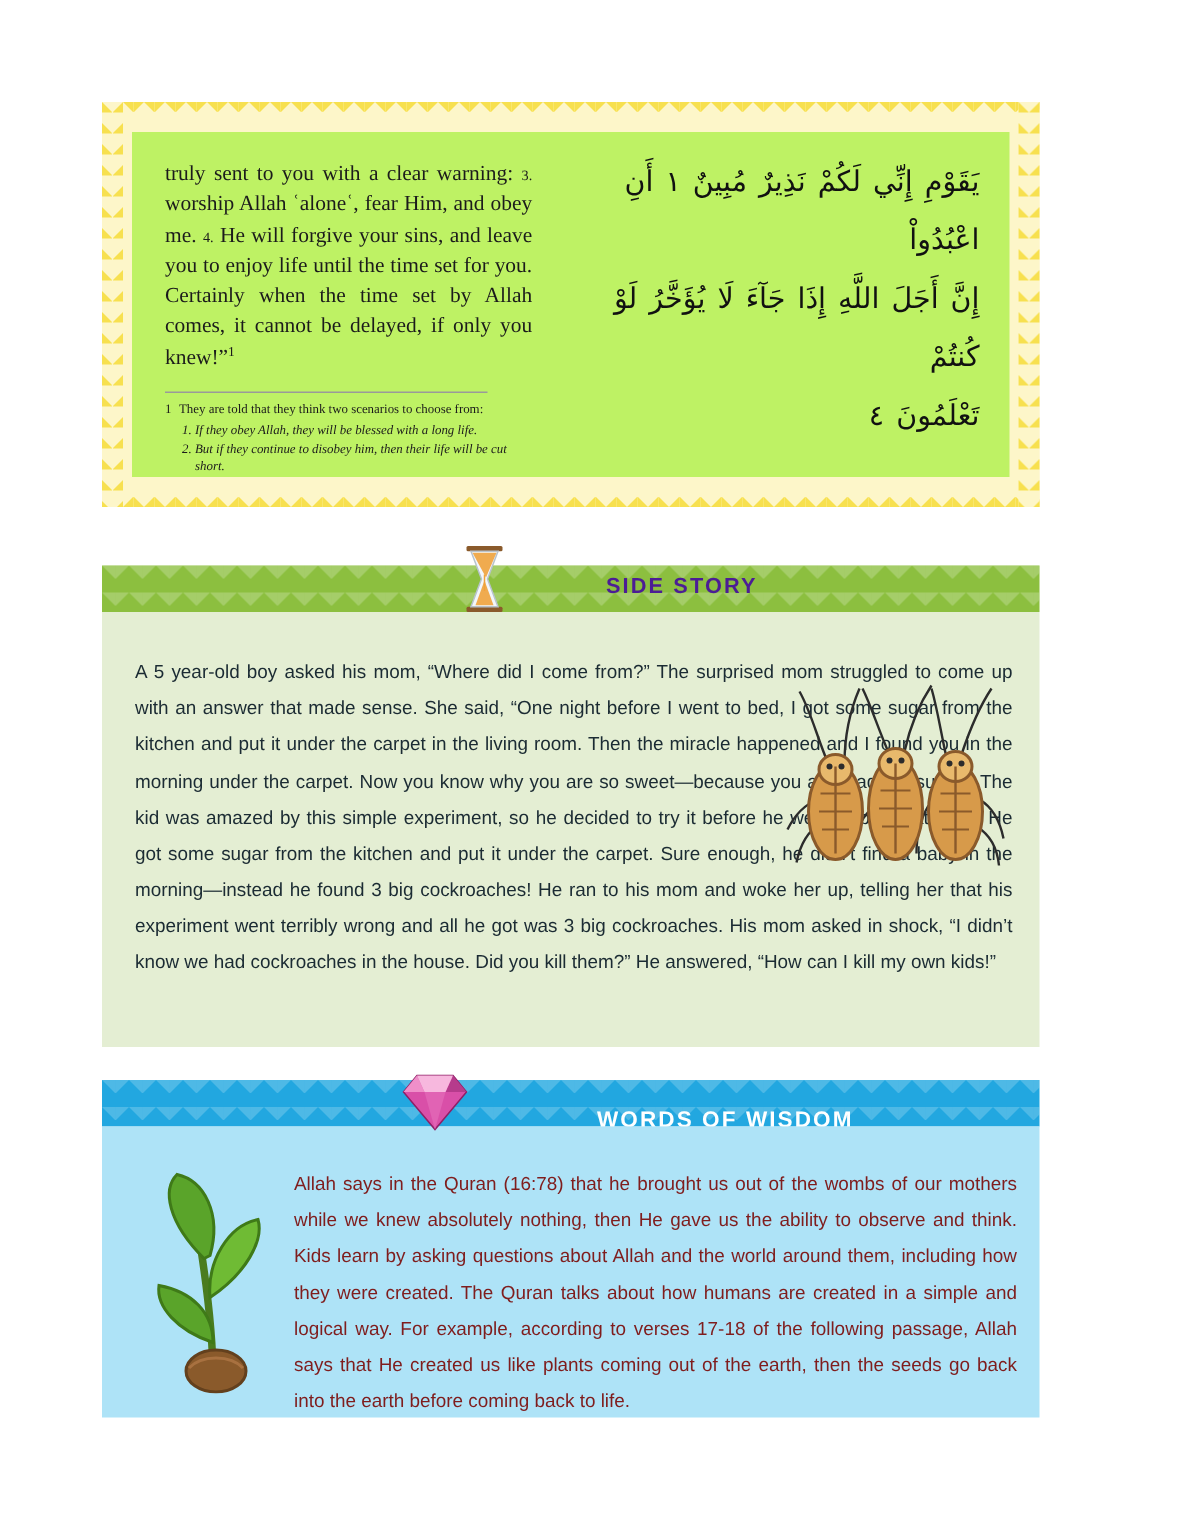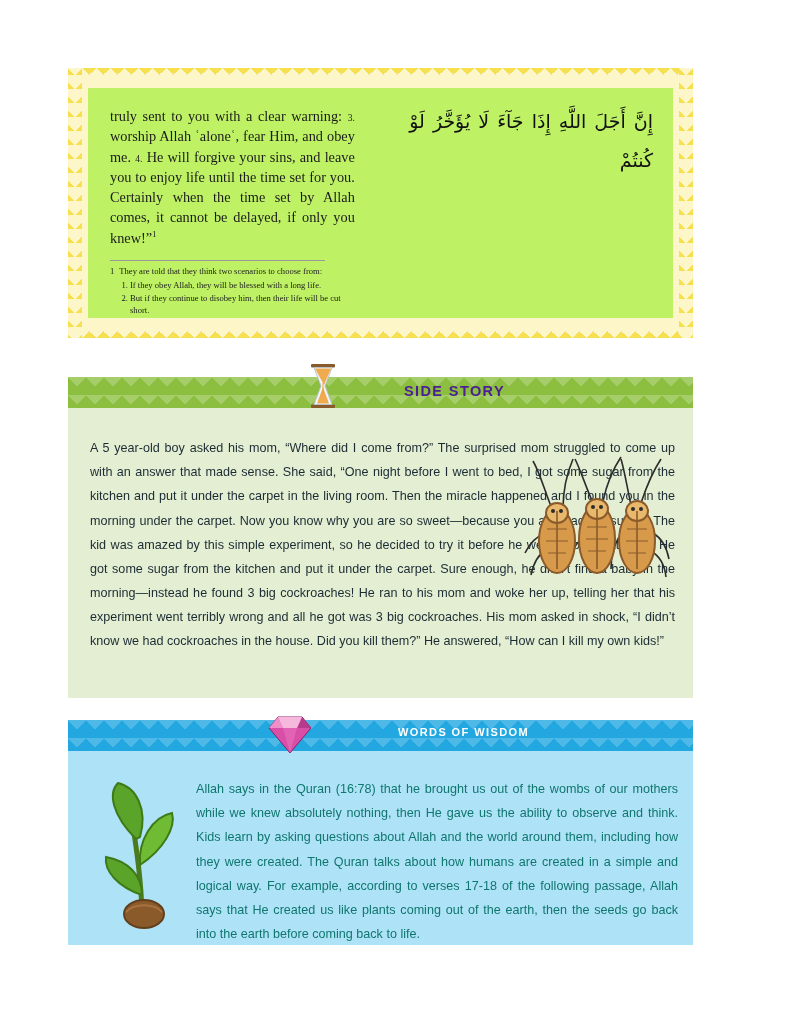--- a/index.html
+++ b/index.html
@@ -97,21 +97,21 @@
     color: #1b1b1b;
   }
   .footnote .fn-head {
     display: flex;
     gap: 5px;
   }
   .footnote ol {
     margin: 2px 0 0 0;
     padding-left: 20px;
   }
-  .footnote ol li { margin-bottom: 1px; }
+  .footnote ol li { margin-bottom: 1px; font-style: italic; }
 
   .arabic-col {
     width: 52%;
     padding: 14px 20px 8px 10px;
     box-sizing: border-box;
     direction: rtl;
   }
   .arabic-text {
     font-family: "DejaVu Sans", sans-serif;
     font-size: 19px;
@@ -198,22 +198,22 @@
     content: "";
     position: absolute;
     left: 0; top: 0; right: 0; bottom: 0;
     background:
       linear-gradient(135deg, rgba(255,255,255,.20) 25%, transparent 25%) -9px 0/18px 18px,
       linear-gradient(225deg, rgba(255,255,255,.20) 25%, transparent 25%) -9px 0/18px 18px;
   }
   .wow-title {
     position: absolute;
     left: 330px;
-    top: 6px;
-    font-size: 11px;
+    top: 18px;
+    font-size: 15px;
     font-weight: bold;
     letter-spacing: 1.4px;
     color: #ffffff;
     z-index: 3;
   }
   .gem {
     position: absolute;
     left: 263px;
     top: 712px;
     width: 54px;
@@ -228,21 +228,21 @@
     height: 194px;
     background: #aee3f7;
   }
   .wow-text {
     position: absolute;
     left: 128px;
     top: 26px;
     width: 482px;
     font-size: 12.6px;
     line-height: 1.92;
-    color: #0f766e;
+    color: #7f1d1d;
     text-align: justify;
   }
   .sprout {
     position: absolute;
     left: 22px;
     top: 28px;
     width: 105px;
     height: 150px;
   }
 </style>
@@ -271,21 +271,23 @@
           <span>They are told that they think two scenarios to choose from:</span>
         </div>
         <ol>
           <li>If they obey Allah, they will be blessed with a long life.</li>
           <li>But if they continue to disobey him, then their life will be cut short.</li>
         </ol>
       </div>
     </div>
 
     <div class="arabic-col">
+      <div class="arabic-text">يَقَوْمِ إِنِّي لَكُمْ نَذِيرٌ مُبِينٌ ١ أَنِ اعْبُدُواْ</div>
       <div class="arabic-text">إِنَّ أَجَلَ اللَّهِ إِذَا جَآءَ لَا يُؤَخَّرُ لَوْ كُنتُمْ</div>
+      <div class="arabic-text">تَعْلَمُونَ ٤</div>
     </div>
   </div>
 </div>
 
 <div class="side-story-band">
   <div class="side-story-title">SIDE STORY</div>
 </div>
 
 <svg class="hourglass" viewBox="0 0 60 92">
   <rect x="6" y="2" width="48" height="7" rx="2" fill="#8a5a2b"></rect>

